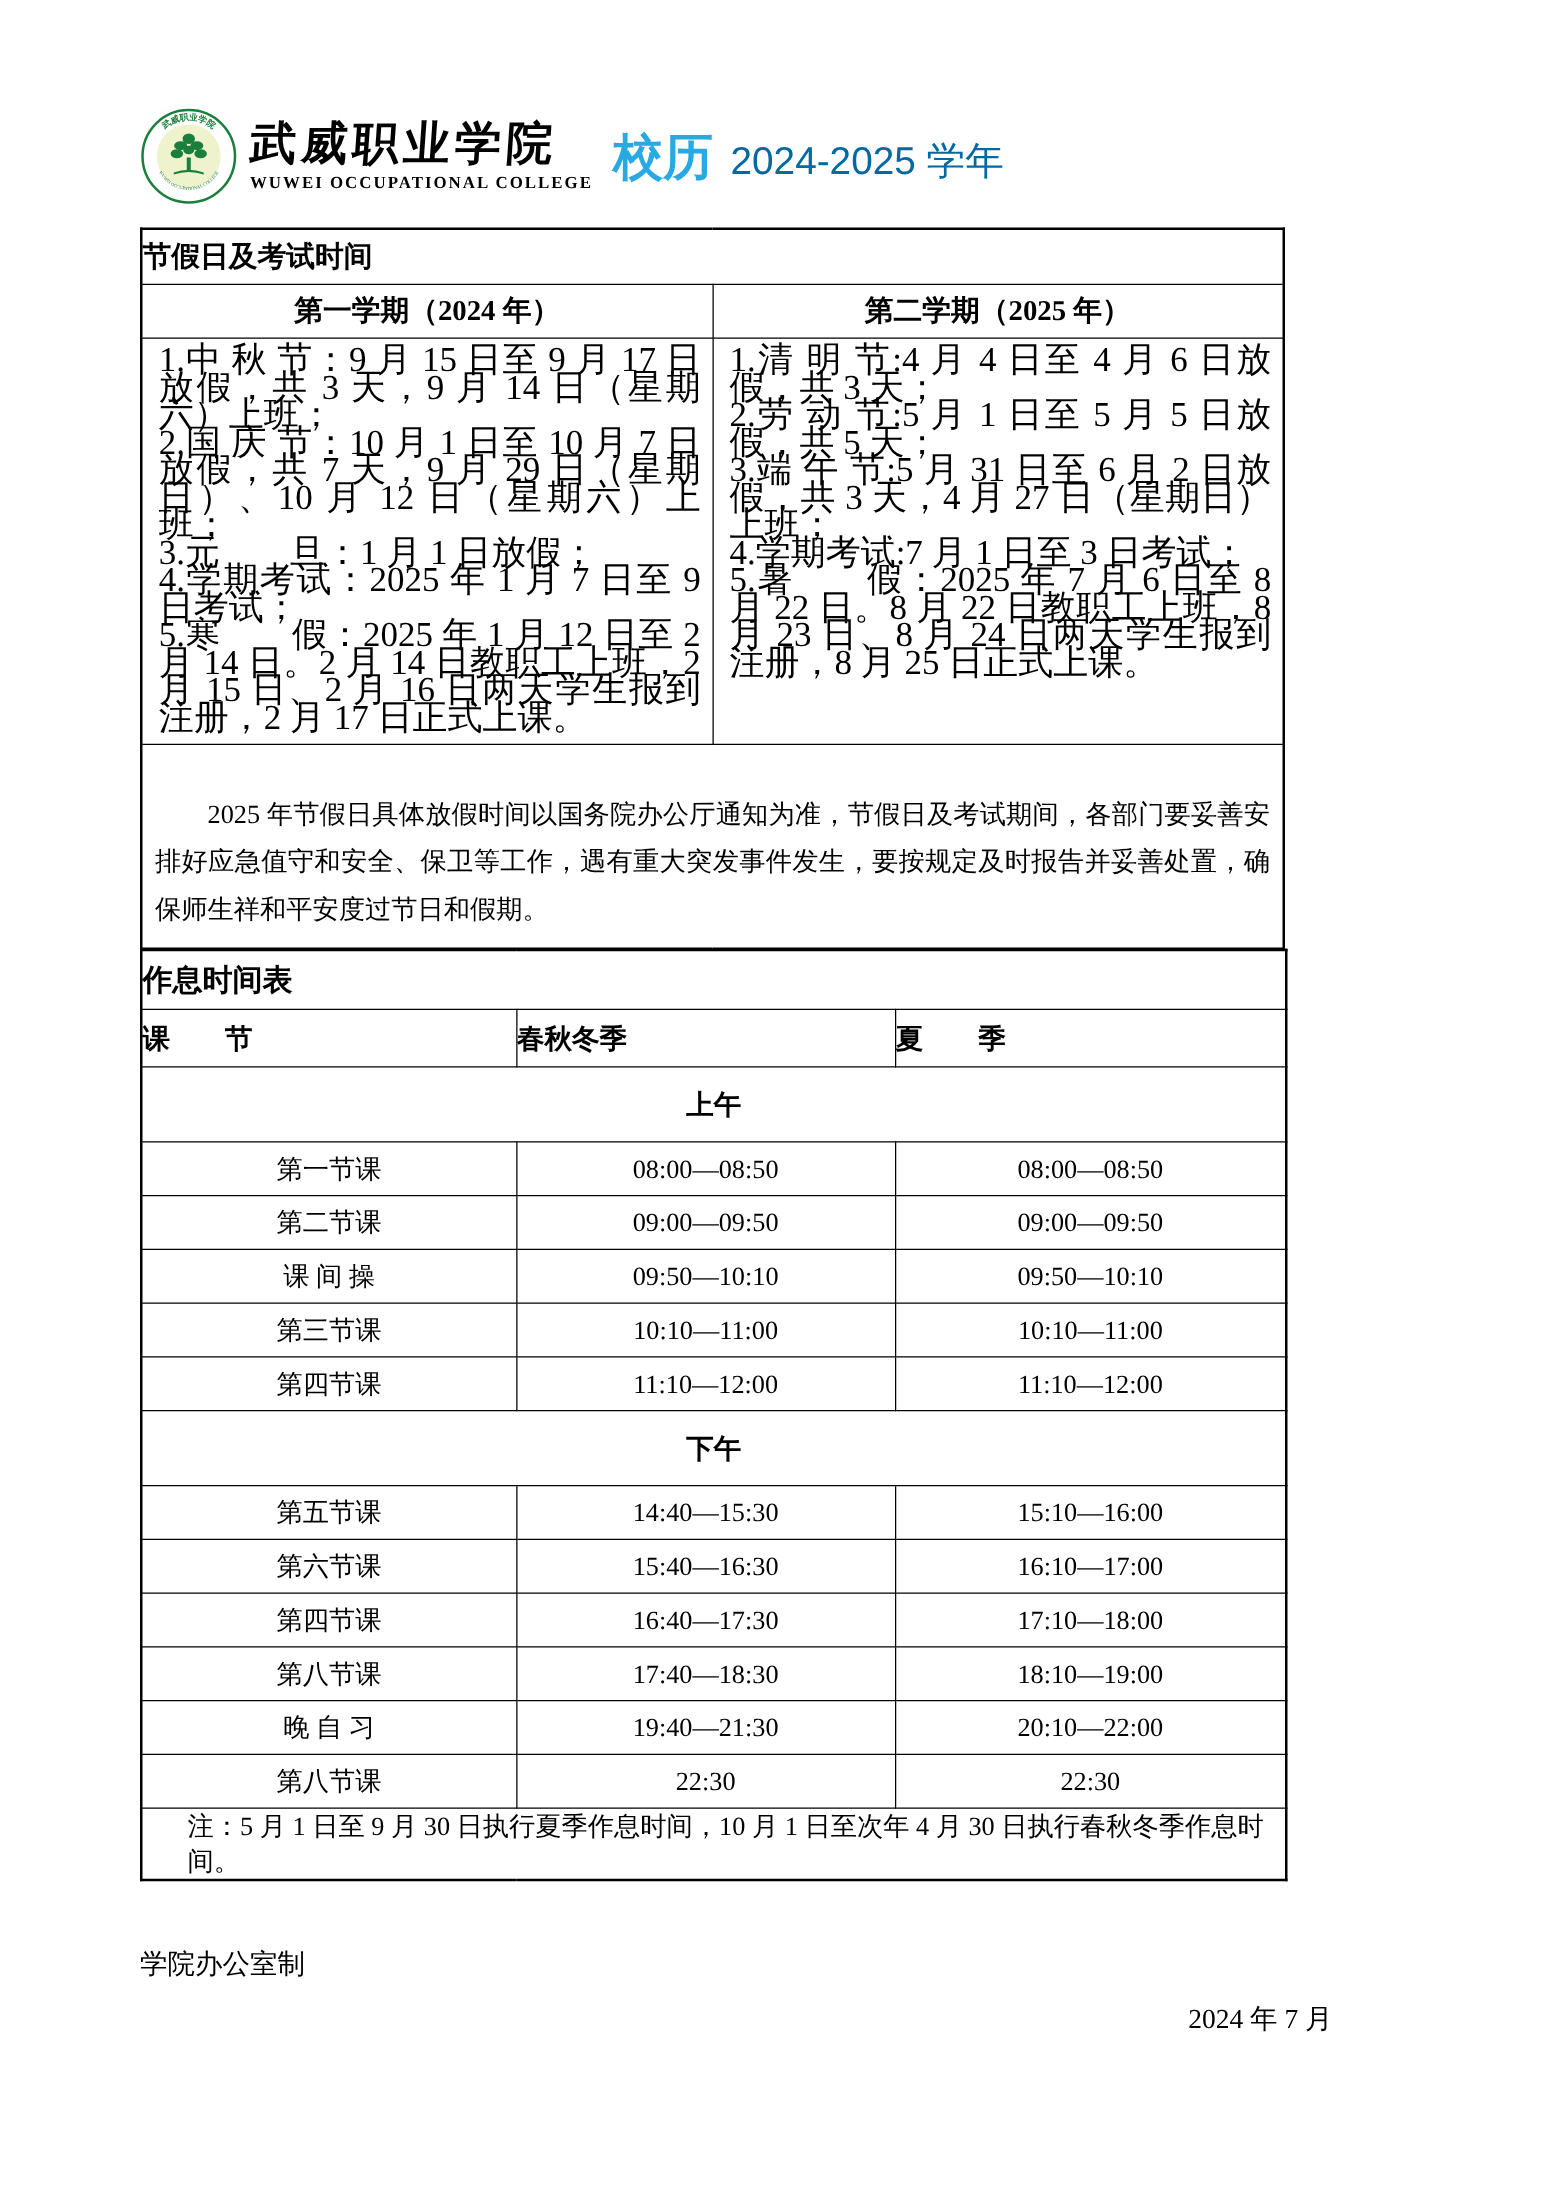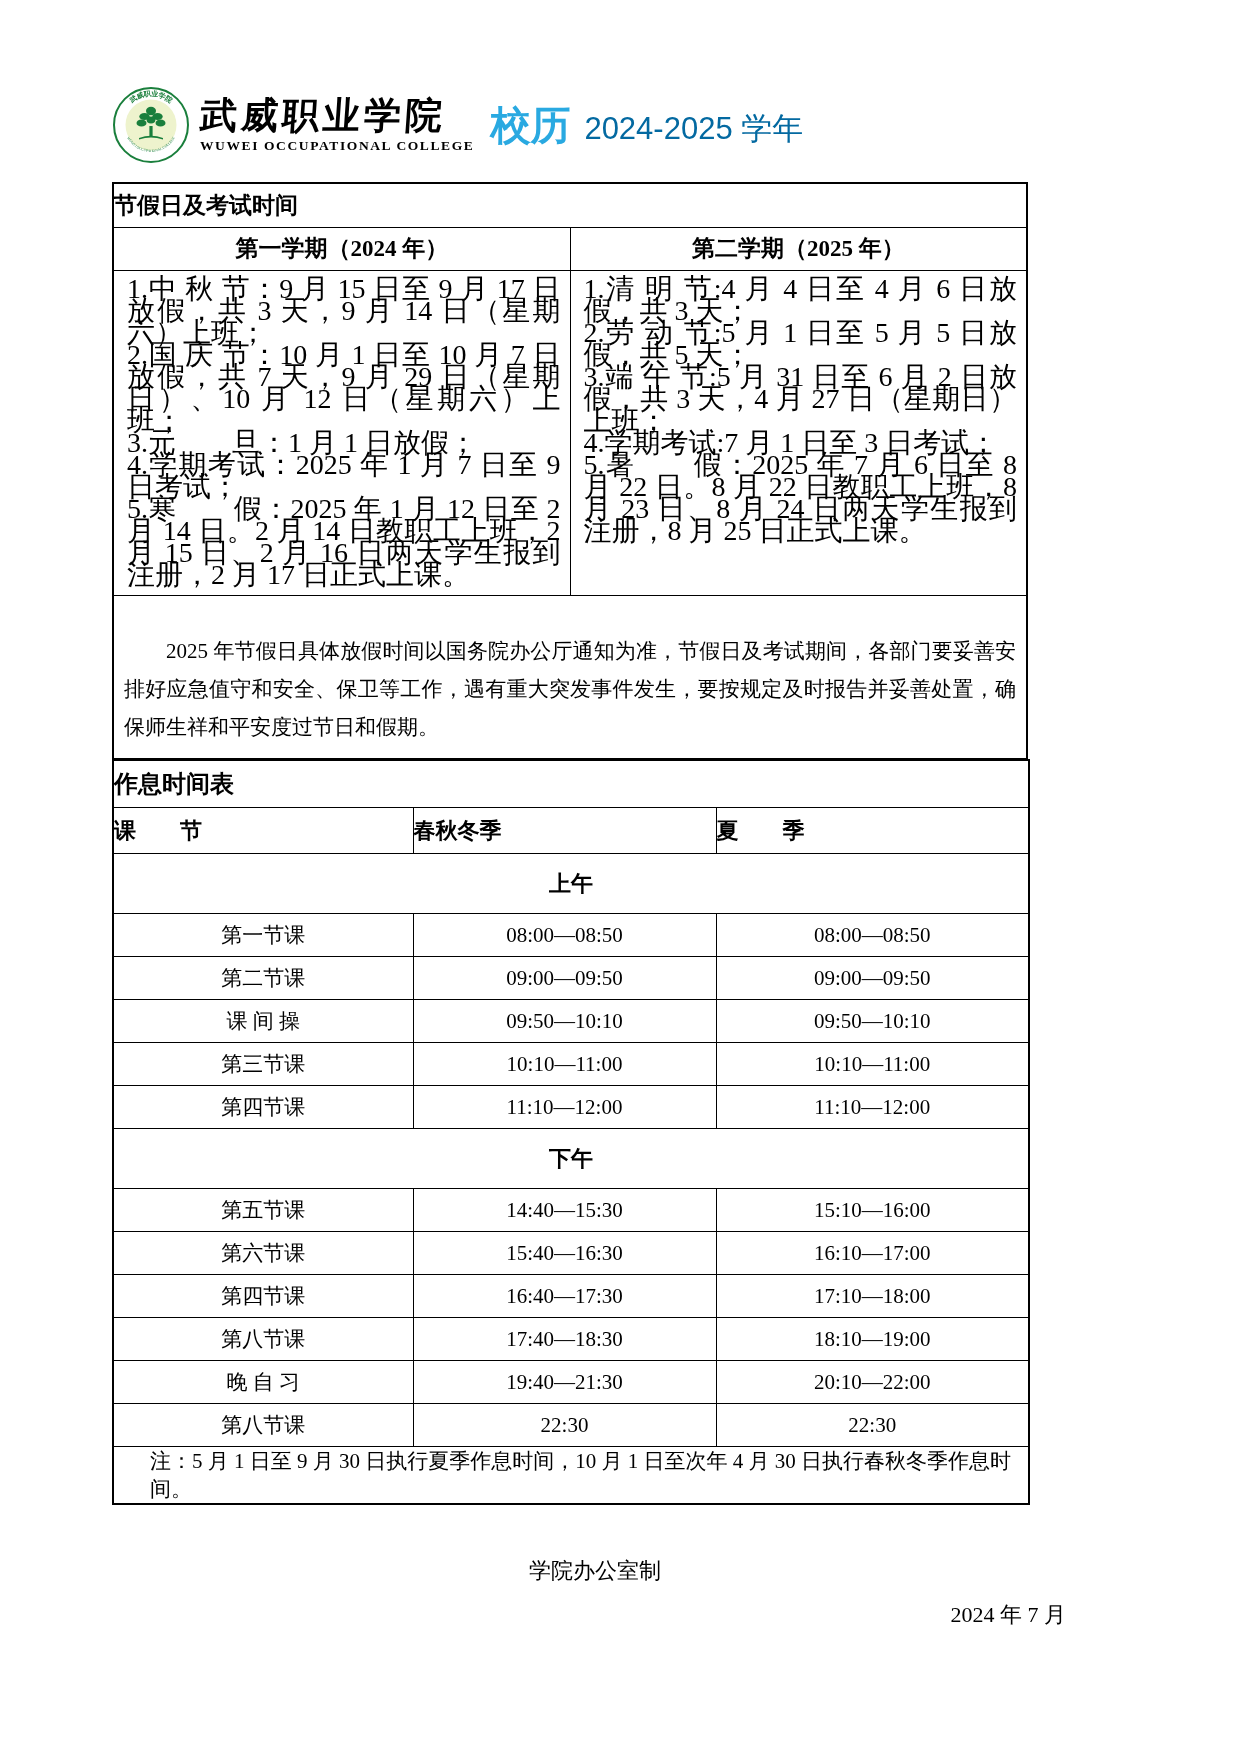--- a/index.html
+++ b/index.html
@@ -121,21 +121,21 @@
     vertical-align: middle;
     padding-left: 36px;
   }
 
   col.c1 { width: 300px; }
   col.c2 { width: 303px; }
   col.c3 { width: 313px; }
 
   
   .doc-footer { margin-top: 44px; font-size: 22px; line-height: 44px; }
-  .footer-line1 { text-align: center; padding-right: 0px; width: 966px; }
+  .footer-line1 { text-align: left; padding-right: 0px; width: 966px; }
   .footer-line2 { text-align: right; padding-right: 12px; width: 966px; }
 </style>
 </head>
 <body>
 
 <div class="page">
 
   <div class="doc-header">
     <div class="logo-wrap">
       <svg viewBox="0 0 78 78" width="78" height="78">

